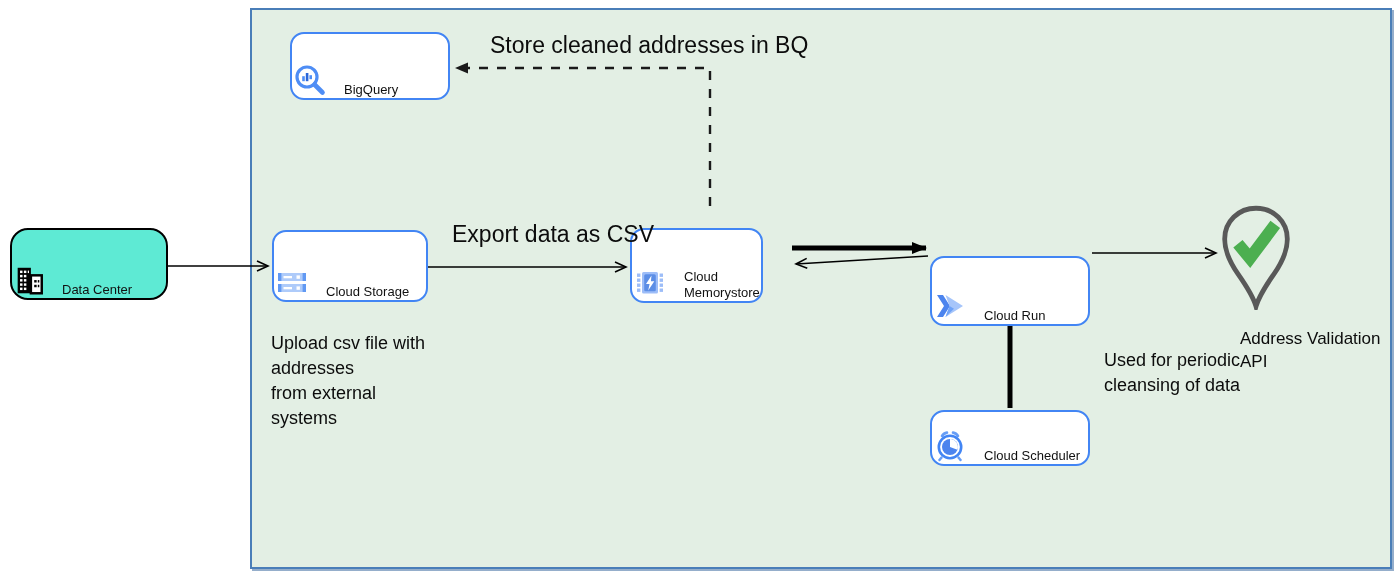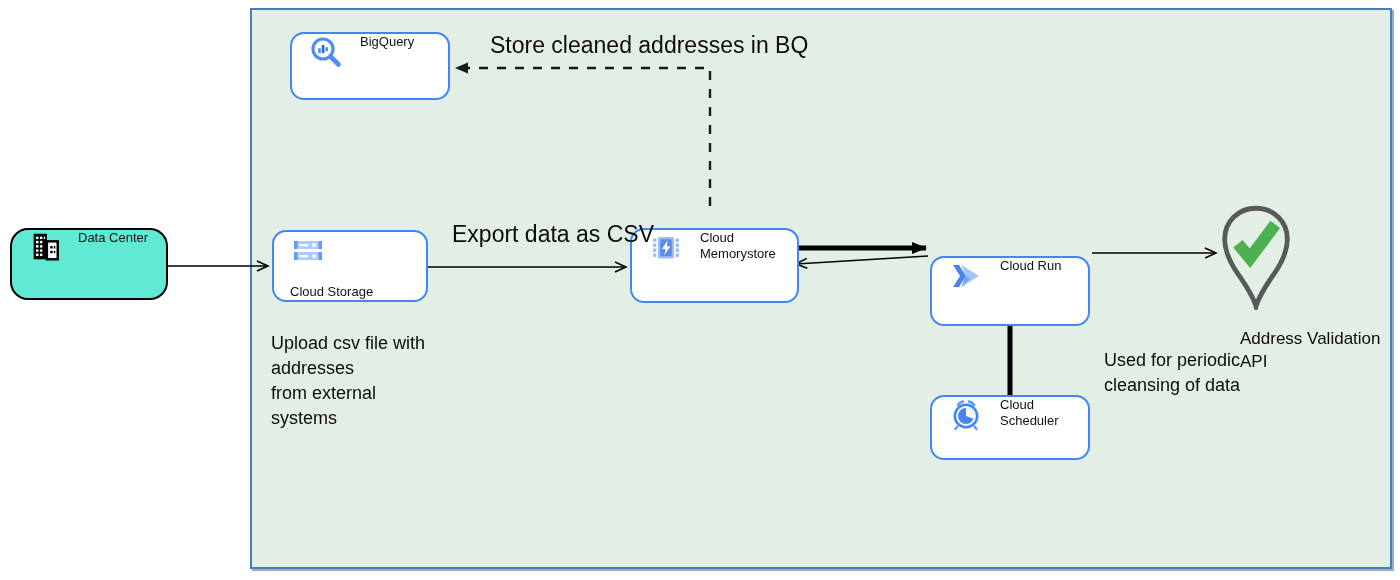--- a/index.html
+++ b/index.html
@@ -6,23 +6,23 @@
   body { font-family:"Liberation Sans", sans-serif; background:#ffffff; }
   .canvas { position:relative; width:1400px; height:580px; background:#ffffff; overflow:hidden; }
 
   .container-box {
     position:absolute; left:250px; top:8px; width:1142px; height:561px;
     background:#e3efe4; border:2px solid #4a7eb8;
     box-shadow:2px 2px 0 rgba(62,108,160,0.55);
   }
 
   .node {
-    position:absolute; display:flex; align-items:flex-start;
+    position:absolute; display:flex; align-items:flex-end;
     background:#ffffff; border:2px solid #4285f4; border-radius:14px;
-    padding-left:16px; gap:16px;
+    padding-left:0; gap:16px;
   }
   .node .label { font-size:13px; color:#111; line-height:16px; white-space:pre-wrap; }
   .node.gray { background:#5eead4; border:2px solid #000000; border-radius:18px; }
   .node svg { flex:0 0 auto; }
 
   .note { position:absolute; color:#0c0c0c; white-space:pre-wrap; }
   .edge-label { font-size:23px; }
   .annotation { font-size:18px; line-height:25px; }
 
   .arrows { position:absolute; left:0; top:0; pointer-events:none; }
@@ -86,41 +86,41 @@
     <svg width="36" height="36" viewBox="0 0 36 36">
       <circle cx="15" cy="15" r="10" fill="#fff" stroke="#4e8df5" stroke-width="3.2"></circle>
       <line x1="22.5" y1="22.5" x2="30.5" y2="30.5" stroke="#4e8df5" stroke-width="4.6" stroke-linecap="round"></line>
       <rect x="10.2" y="14.2" width="2.6" height="5" fill="#4e8df5"></rect>
       <rect x="13.8" y="11" width="2.6" height="8.2" fill="#2a66d9"></rect>
       <rect x="17.4" y="13.2" width="2.6" height="4" fill="#4e8df5"></rect>
     </svg>
     <span class="label">BigQuery</span>
   </div>
 
-  <div class="node" style="left:272px; top:230px; width:156px; height:72px;flex-direction:column;">
+  <div class="node" style="left:272px; top:230px; width:156px; height:72px;">
     <svg width="36" height="36" viewBox="0 0 36 36">
       <g>
         <rect x="4" y="9" width="28" height="8" fill="#aecbfa"></rect>
         <rect x="4" y="9" width="3.4" height="8" fill="#6199f3"></rect>
         <rect x="28.6" y="9" width="3.4" height="8" fill="#6199f3"></rect>
         <rect x="9.5" y="12" width="8.5" height="2.3" fill="#ffffff"></rect>
         <rect x="22.5" y="11.4" width="3.4" height="3.4" fill="#ffffff"></rect>
       </g>
       <g>
         <rect x="4" y="20" width="28" height="8" fill="#aecbfa"></rect>
         <rect x="4" y="20" width="3.4" height="8" fill="#6199f3"></rect>
         <rect x="28.6" y="20" width="3.4" height="8" fill="#6199f3"></rect>
         <rect x="9.5" y="23" width="8.5" height="2.3" fill="#ffffff"></rect>
         <rect x="22.5" y="22.4" width="3.4" height="3.4" fill="#ffffff"></rect>
       </g>
     </svg>
     <span class="label">Cloud Storage</span>
   </div>
 
-  <div class="node" style="left:630px; top:228px; width:169px; height:75px;">
+  <div class="node" style="left:630px; top:228px; width:133px; height:75px;">
     <svg width="36" height="36" viewBox="0 0 36 36">
       <g fill="#9dbdf8">
         <rect x="5" y="8.5" width="3.4" height="3.4"></rect>
           <rect x="5" y="13.5" width="3.4" height="3.4"></rect>
         <rect x="5" y="18.5" width="3.4" height="3.4"></rect>
           <rect x="5" y="23.5" width="3.4" height="3.4"></rect>
         <rect x="27.6" y="8.5" width="3.4" height="3.4"></rect>
           <rect x="27.6" y="13.5" width="3.4" height="3.4"></rect>
         <rect x="27.6" y="18.5" width="3.4" height="3.4"></rect>
           <rect x="27.6" y="23.5" width="3.4" height="3.4"></rect>
@@ -135,21 +135,21 @@
 
   <div class="node" style="left:930px; top:212px; width:160px; height:70px;margin-top:44px;">
     <svg width="36" height="36" viewBox="0 0 36 36">
       <polygon points="5,7 11,7 18,18 11,29 5,29 12,18" fill="#4c84ee"></polygon>
       <polygon points="13.5,7 31,18 13.5,29 17.5,18" fill="#a6c5fa"></polygon>
       <polygon points="13.5,29 17.5,18 22,20.8" fill="#6ea2f7"></polygon>
     </svg>
     <span class="label">Cloud Run</span>
   </div>
 
-  <div class="node" style="left:930px; top:395px; width:160px; height:65px;">
+  <div class="node" style="left:930px; top:410px; width:160px; height:56px;">
     <svg width="36" height="36" viewBox="0 0 36 36">
       <path d="M10,8 A7,7 0 0 1 15,4.6" fill="none" stroke="#669df6" stroke-width="2.6" stroke-linecap="round"></path>
       <path d="M26,8 A7,7 0 0 0 21,4.6" fill="none" stroke="#669df6" stroke-width="2.6" stroke-linecap="round"></path>
       <line x1="9.5" y1="29.5" x2="7.5" y2="32" stroke="#669df6" stroke-width="2.4" stroke-linecap="round"></line>
       <line x1="26.5" y1="29.5" x2="28.5" y2="32" stroke="#669df6" stroke-width="2.4" stroke-linecap="round"></line>
       <circle cx="18" cy="19" r="11.2" fill="#ffffff" stroke="#4285f4" stroke-width="2.6"></circle>
       <circle cx="18" cy="19" r="8" fill="#4c84ee"></circle>
       <path d="M18,19 L18,11 A8,8 0 0 1 25.4,21.8 Z" fill="#ffffff"></path>
     </svg>
     <span class="label">Cloud Scheduler</span>

